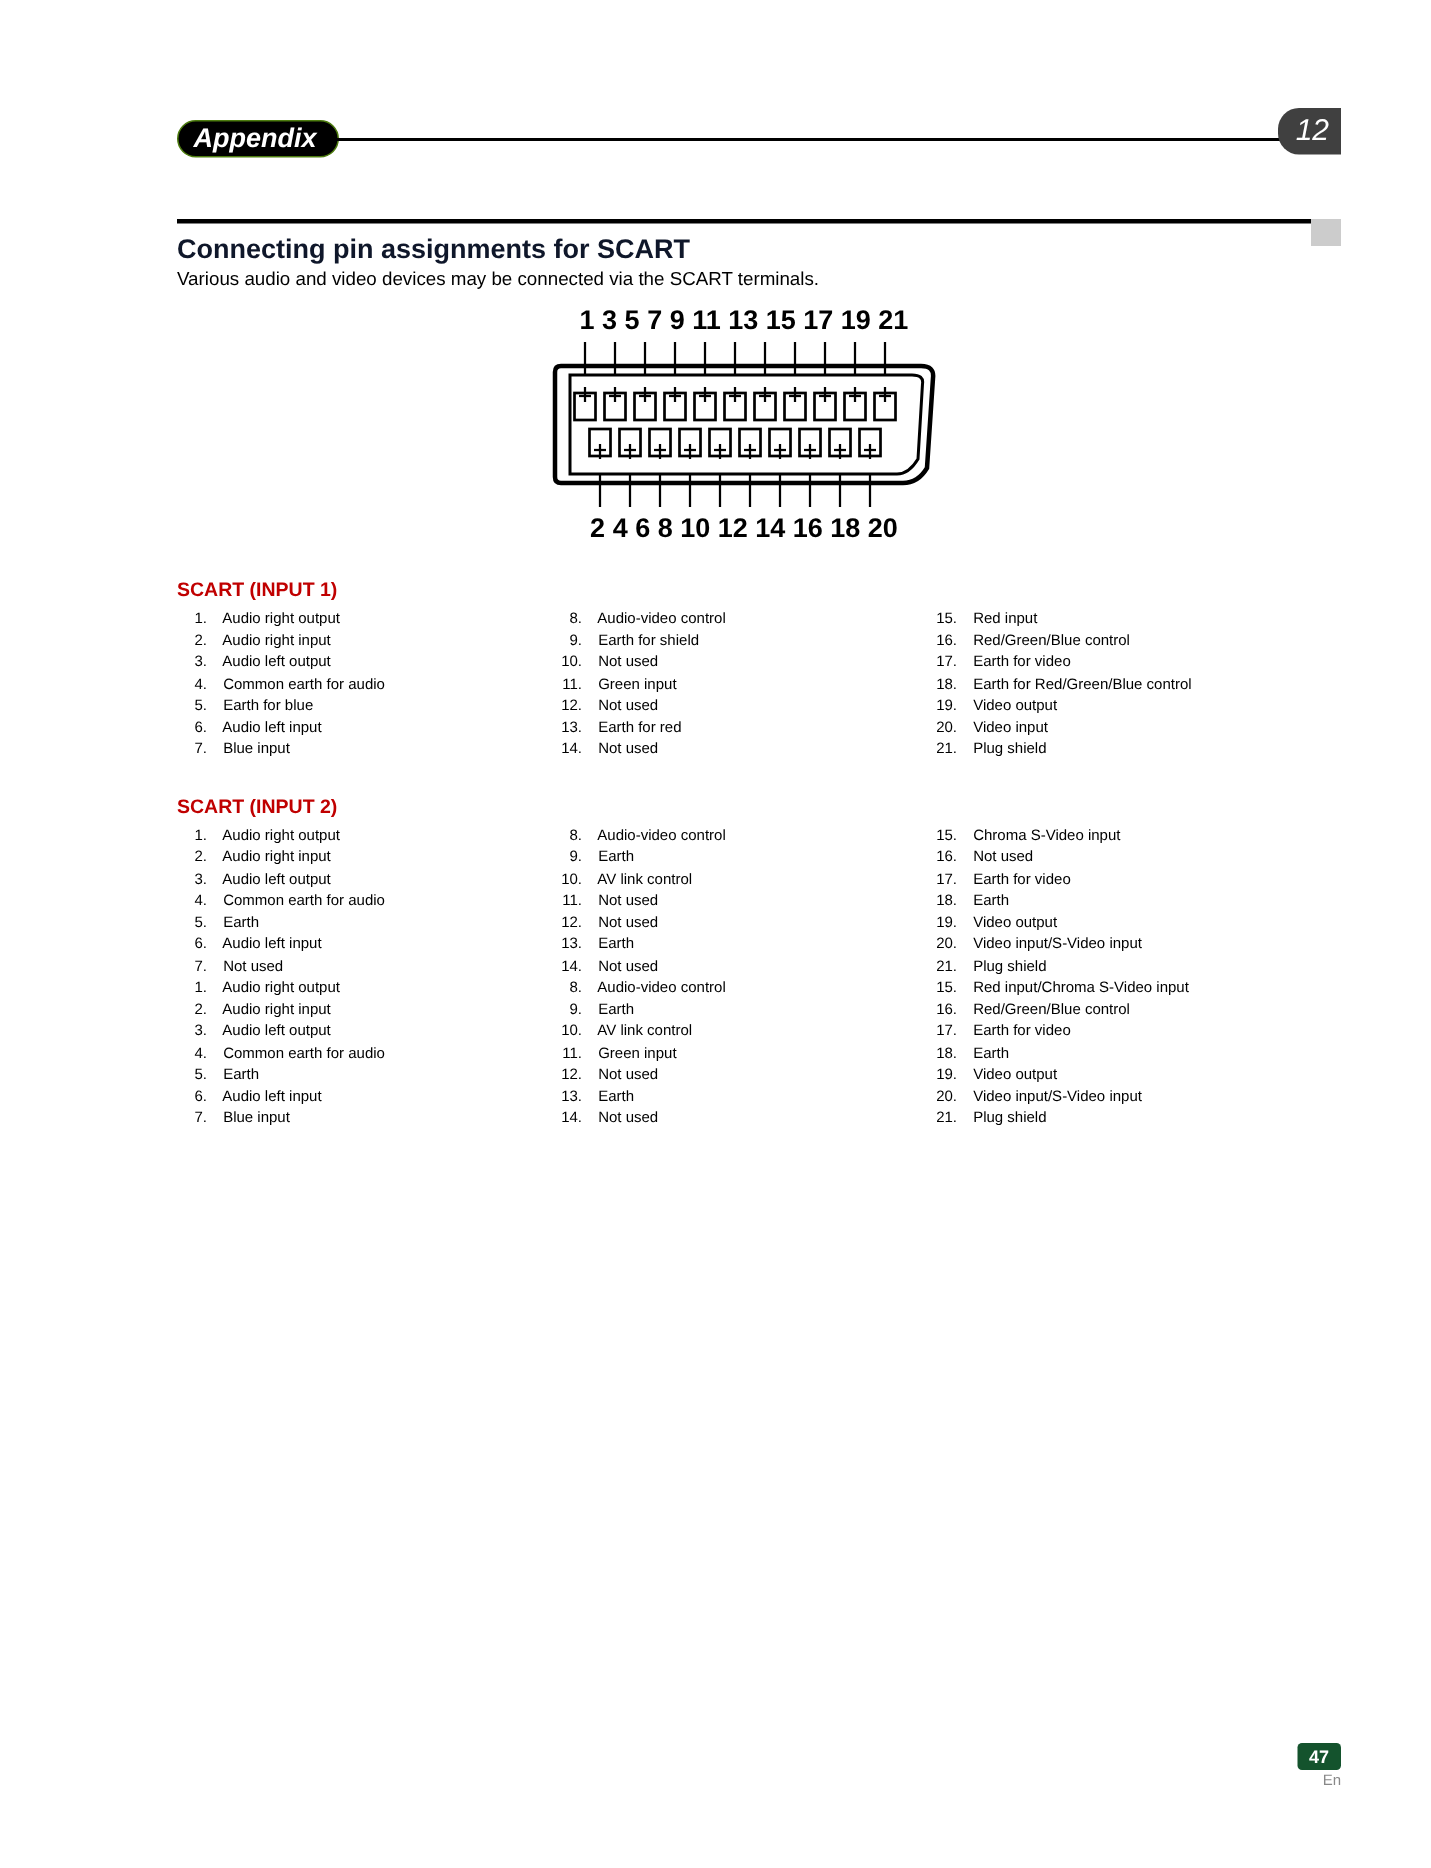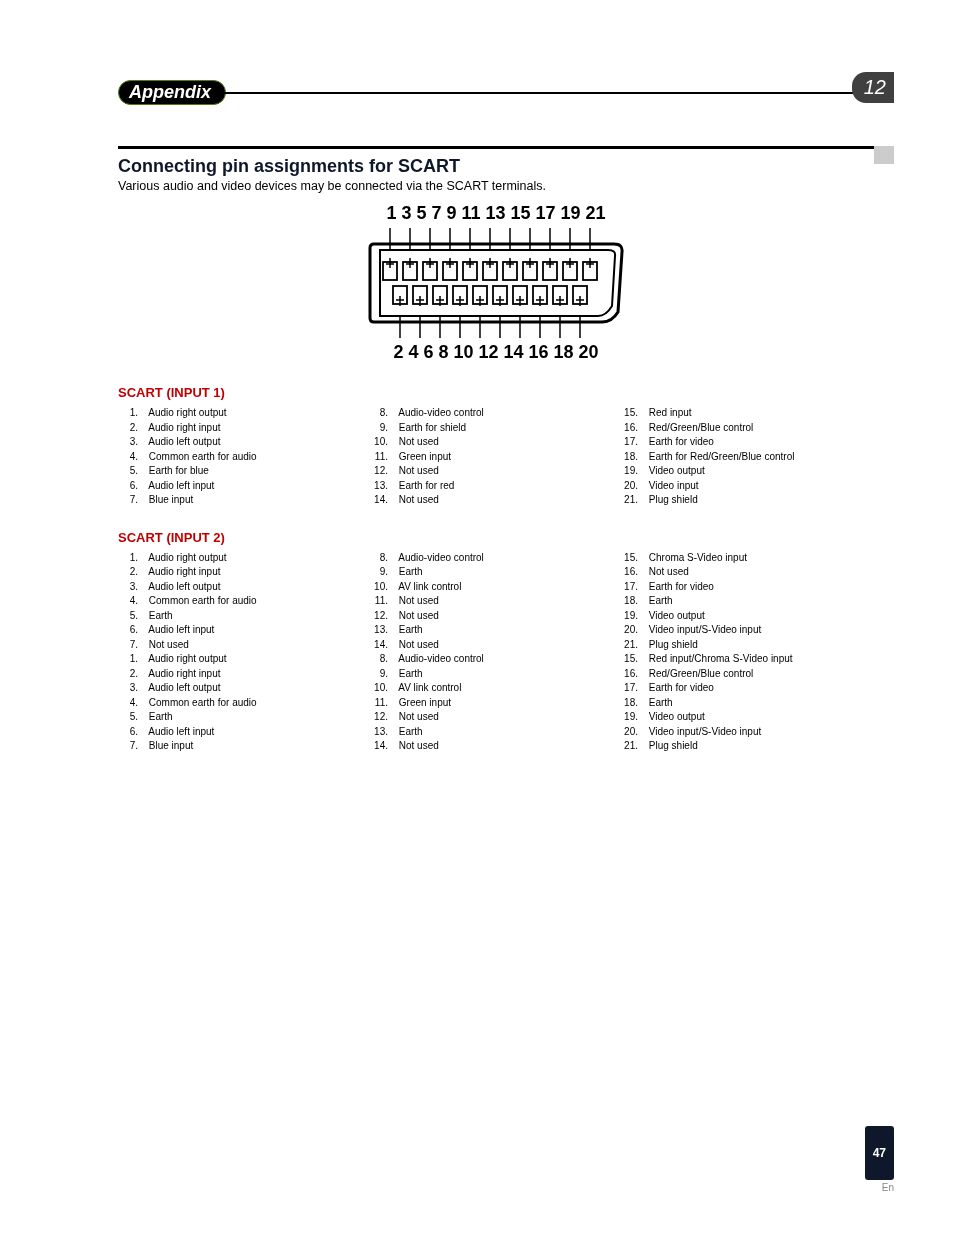--- a/index.html
+++ b/index.html
@@ -113,25 +113,25 @@
   .pin-num { display: inline-block; width: 20px; text-align: right; }
   .pin-dot { display: inline-block; width: 8px; }
   .footer {
     position: absolute;
     right: 60px;
     bottom: 52px;
     text-align: right;
   }
   .page-badge {
     display: inline-block;
-    background: #0f172a;
+    background: #14532d;
     color: #fff;
     font-weight: bold;
     font-size: 12px;
-    padding: 20px 8px;
+    padding: 2px 8px;
     border-radius: 3px;
   }
   .lang {
     font-size: 10px;
     color: #888;
     margin-top: 2px;
   }
 </style>
 </head>
 <body>

